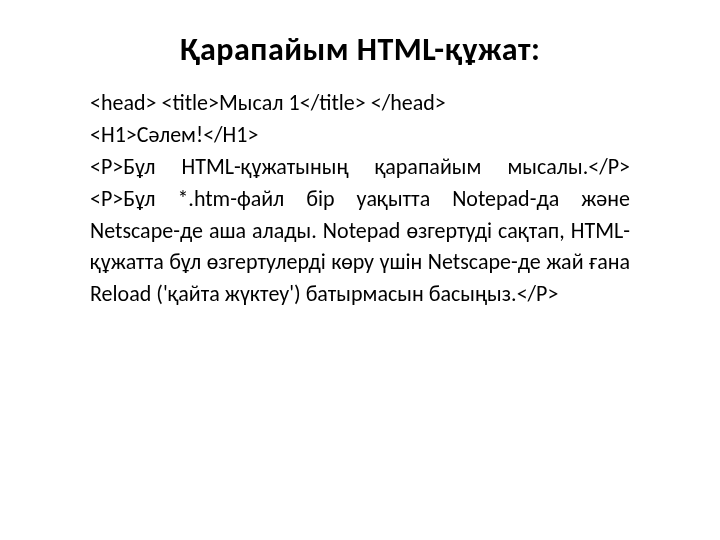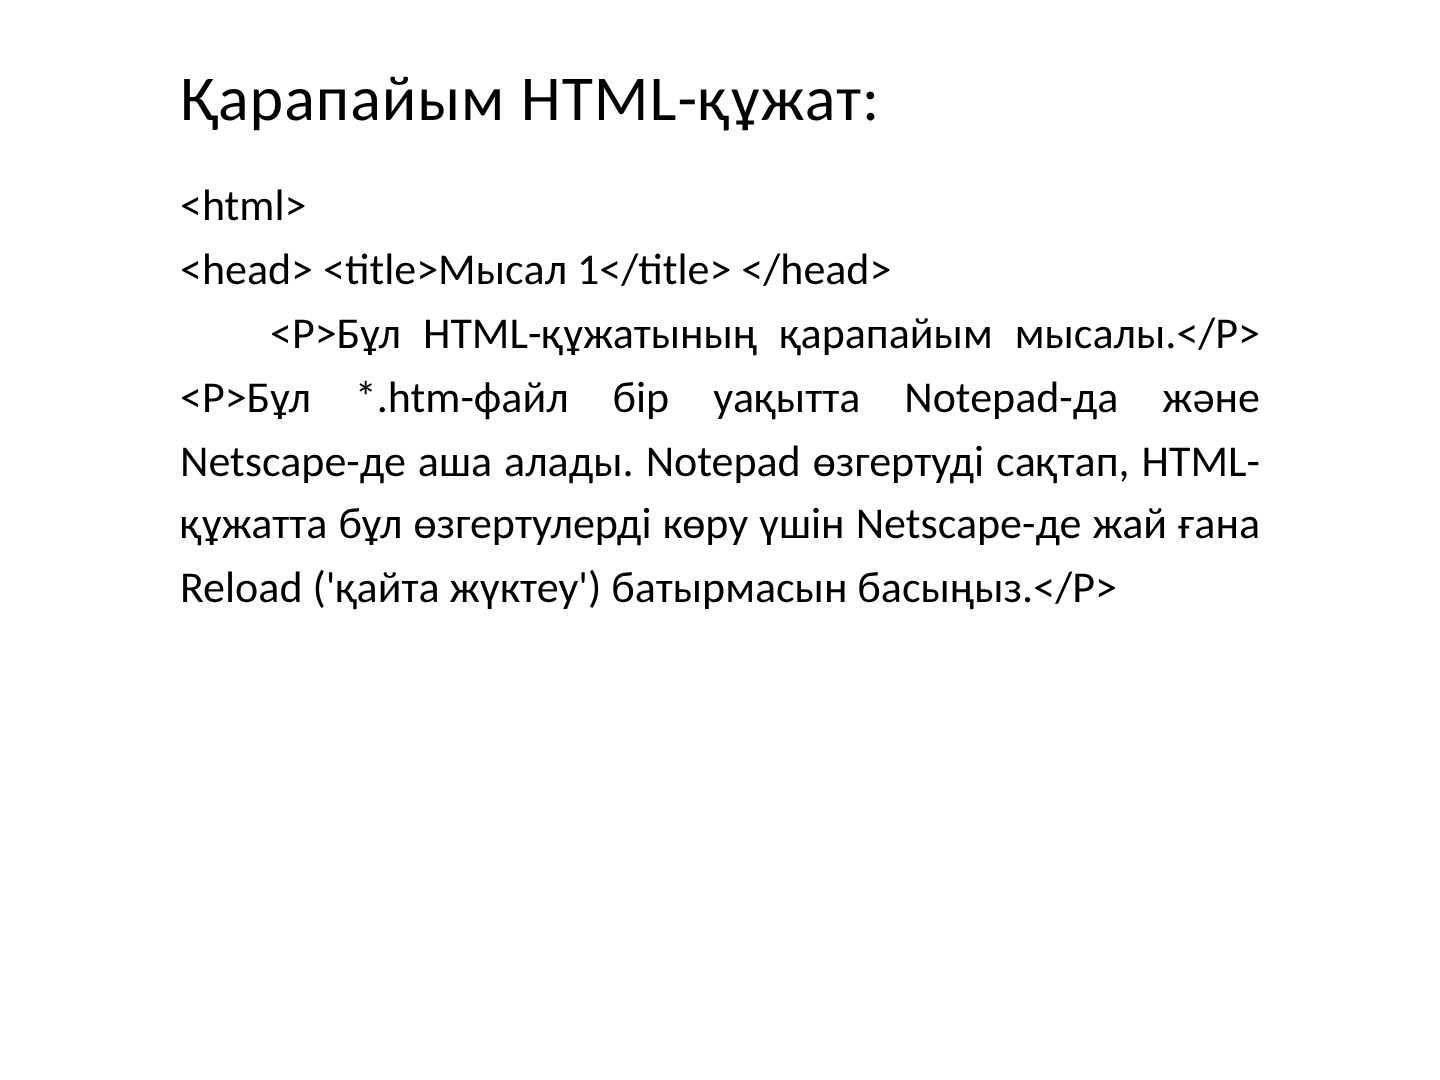--- a/index.html
+++ b/index.html
@@ -10,41 +10,40 @@
     body {
       width: 720px;
       height: 540px;
       background: #ffffff;
       font-family: Calibri, Arial, sans-serif;
       padding: 30px 90px 20px 90px;
       color: #000000;
     }
     .title {
       font-size: 32px;
-      font-weight: normal;
-      text-align: left;
+      font-weight: bold;
+      text-align: center;
       margin-bottom: 18px;
       letter-spacing: 0.5px;
     }
     .content {
       font-size: 22px;
       line-height: 1.45;
       text-align: justify;
     }
     .line {
       display: block;
     }
     .para {
       text-align: justify;
       text-align-last: left;
-      margin-left: 45px;
     }
   </style>
 </head>
 <body>
 
 <div class="title">Қарапайым HTML-құжат:</div>
 
 <div class="content">
-  <span class="line">&lt;html&gt;</span>
   <span class="line">&lt;head&gt; &lt;title&gt;Мысал 1&lt;/title&gt; &lt;/head&gt;</span>
+  <span class="line">&lt;H1&gt;Сәлем!&lt;/H1&gt;</span>
   <span class="para"><span>&lt;P&gt;</span><span>Бұл HTML-құжатының қарапайым мысалы.</span><span>&lt;/P&gt;</span><span> &lt;P&gt;</span><span>Бұл *.htm-файл бір уақытта Notepad-да және Netscape-де аша алады. Notepad өзгертуді сақтап, HTML-құжатта бұл өзгертулерді көру үшін Netscape-де жай ғана Reload ('қайта жүктеу') батырмасын басыңыз.</span><span>&lt;/P&gt;</span></span>
 </div>
 
 </body></html>

